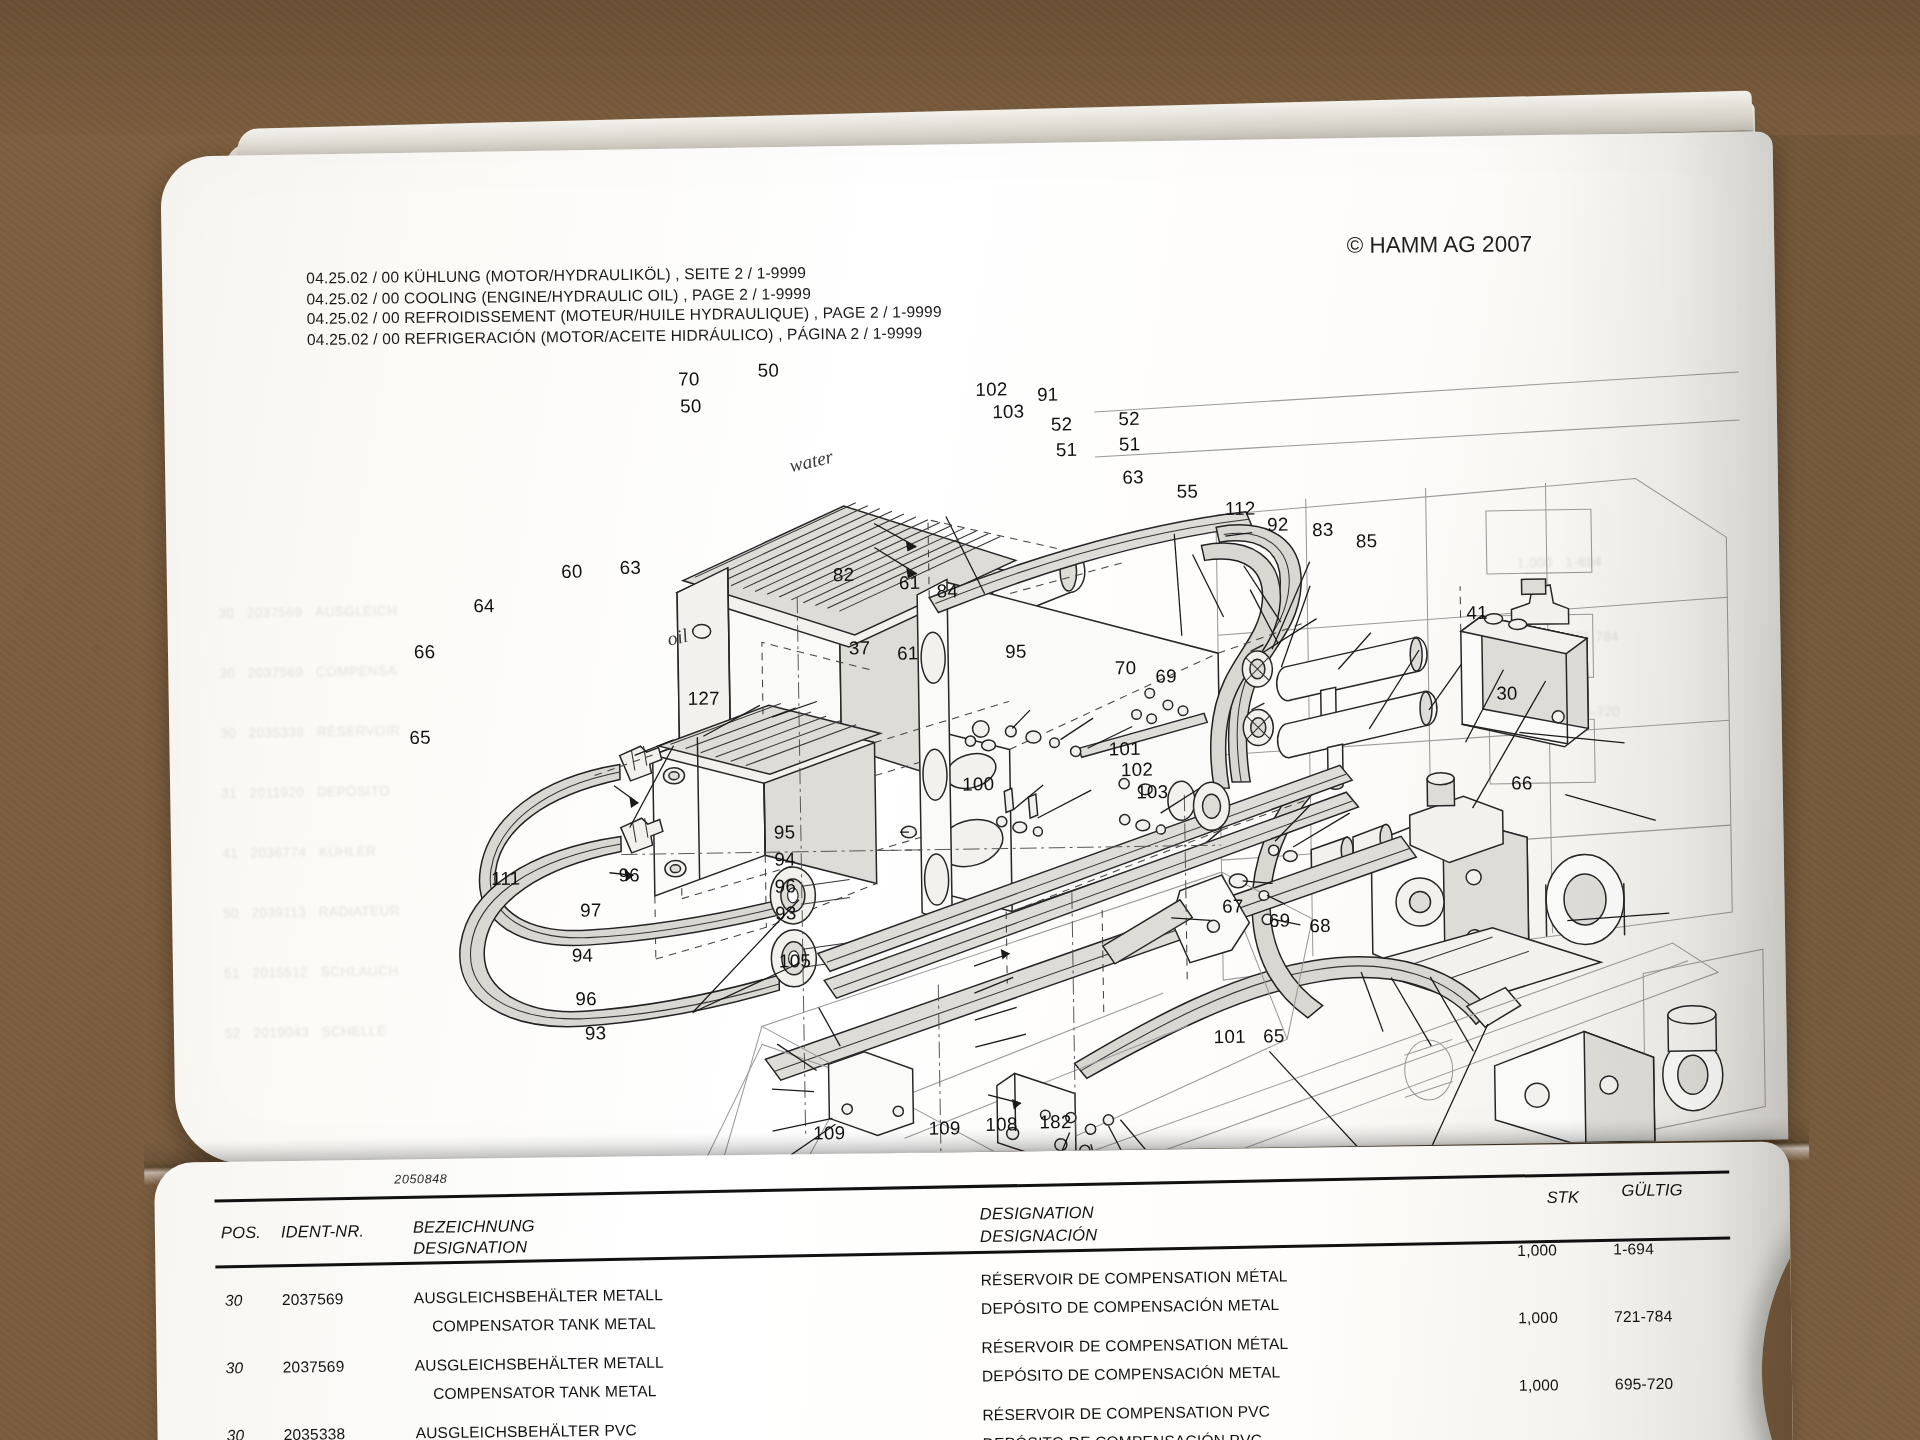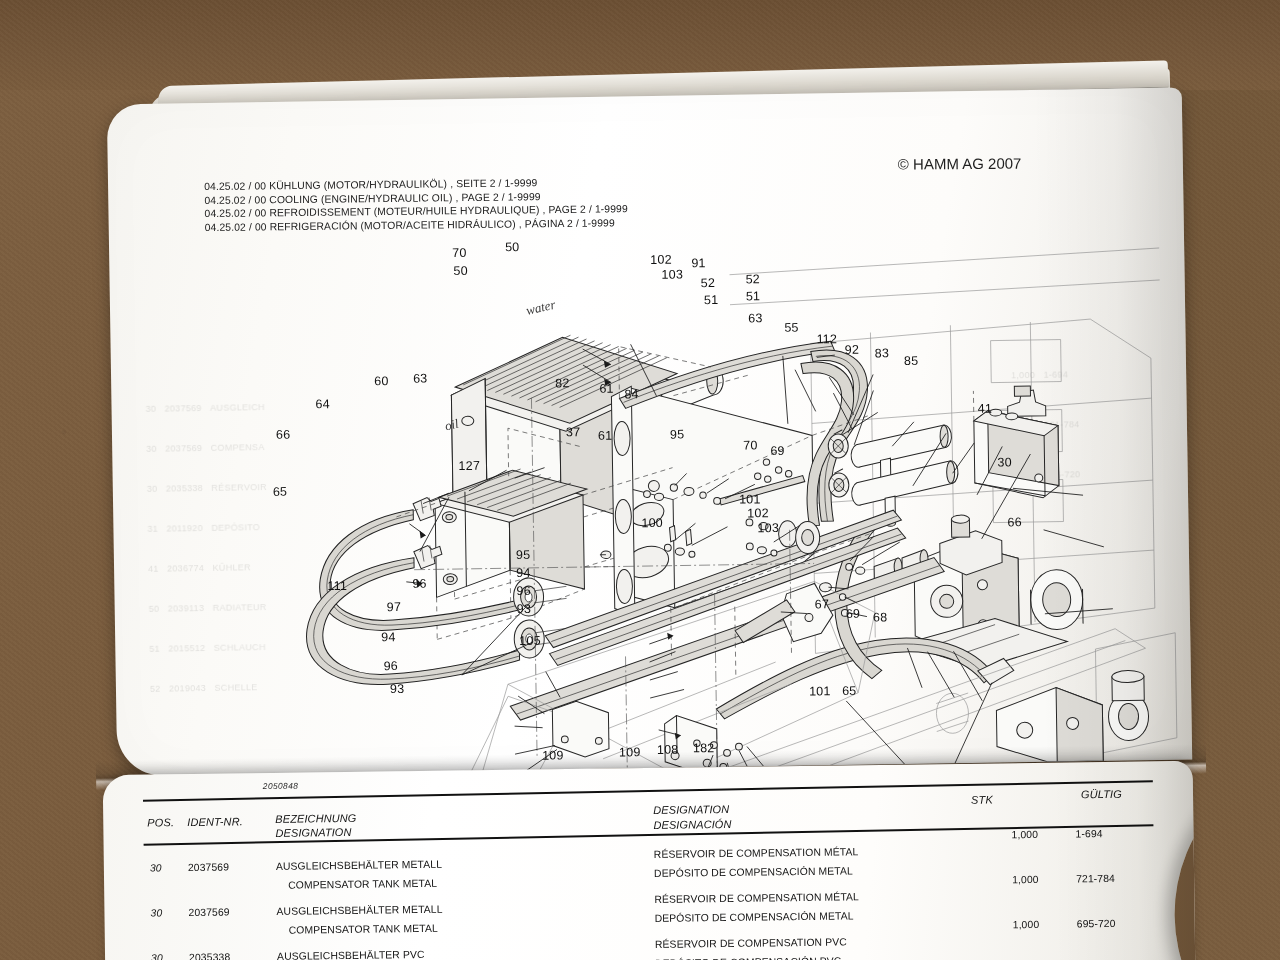--- a/index.html
+++ b/index.html
@@ -661,21 +661,21 @@
     <div id="drawnum">2050848</div>
     <div class="rule" id="rule1"></div>
     <div class="rule" id="rule2"></div>
 
     <div class="th" style="left:44px;top:42px;">POS.</div>
     <div class="th" style="left:84px;top:42px;">IDENT-NR.</div>
     <div class="th" style="left:172px;top:40px;">BEZEICHNUNG</div>
     <div class="th" style="left:172px;top:54px;">DESIGNATION</div>
     <div class="th" style="left:550px;top:36px;">DESIGNATION</div>
     <div class="th" style="left:550px;top:51px;">DESIGNACIÓN</div>
-    <div class="th" style="left:868px;top:30px;">STK</div>
+    <div class="th" style="left:928px;top:30px;">STK</div>
     <div class="th" style="left:978px;top:26px;">GÜLTIG</div>
 
     <div id="rows">
         <div class="td it" style="left: 46px; top: 88px;">30</div>
         <div class="td" style="left: 84px; top: 88px;">2037569</div>
         <div class="td" style="left: 172px; top: 88px;">AUSGLEICHSBEHÄLTER METALL</div>
         <div class="td" style="left: 184px; top: 107px;">COMPENSATOR TANK METAL</div>
         <div class="td" style="left: 550px; top: 81px;">RÉSERVOIR DE COMPENSATION MÉTAL</div>
         <div class="td" style="left: 550px; top: 100px;">DEPÓSITO DE COMPENSACIÓN METAL</div>
         <div class="td" style="left: 908px; top: 66px;">1,000</div>

